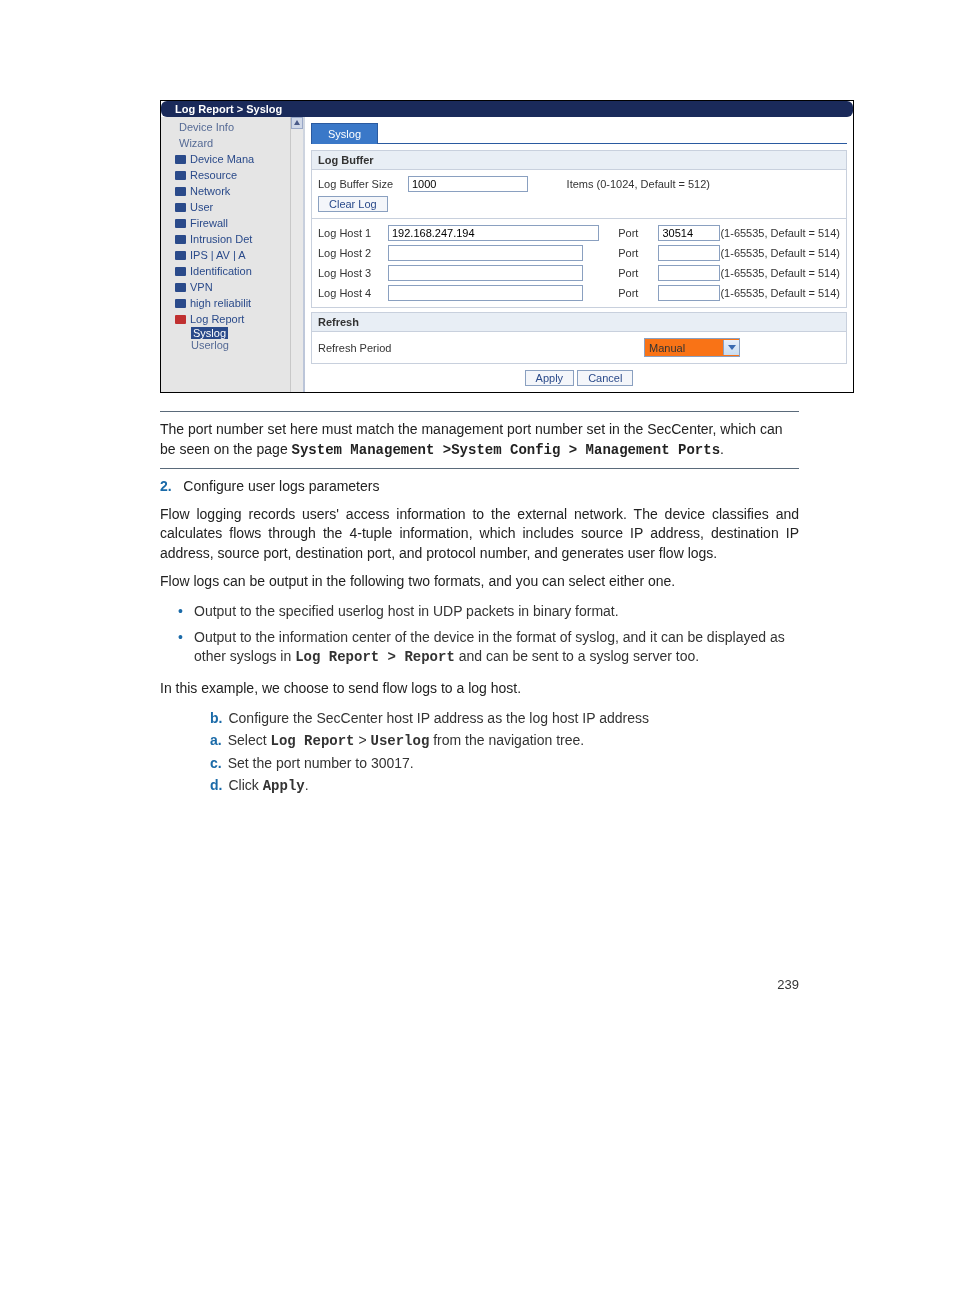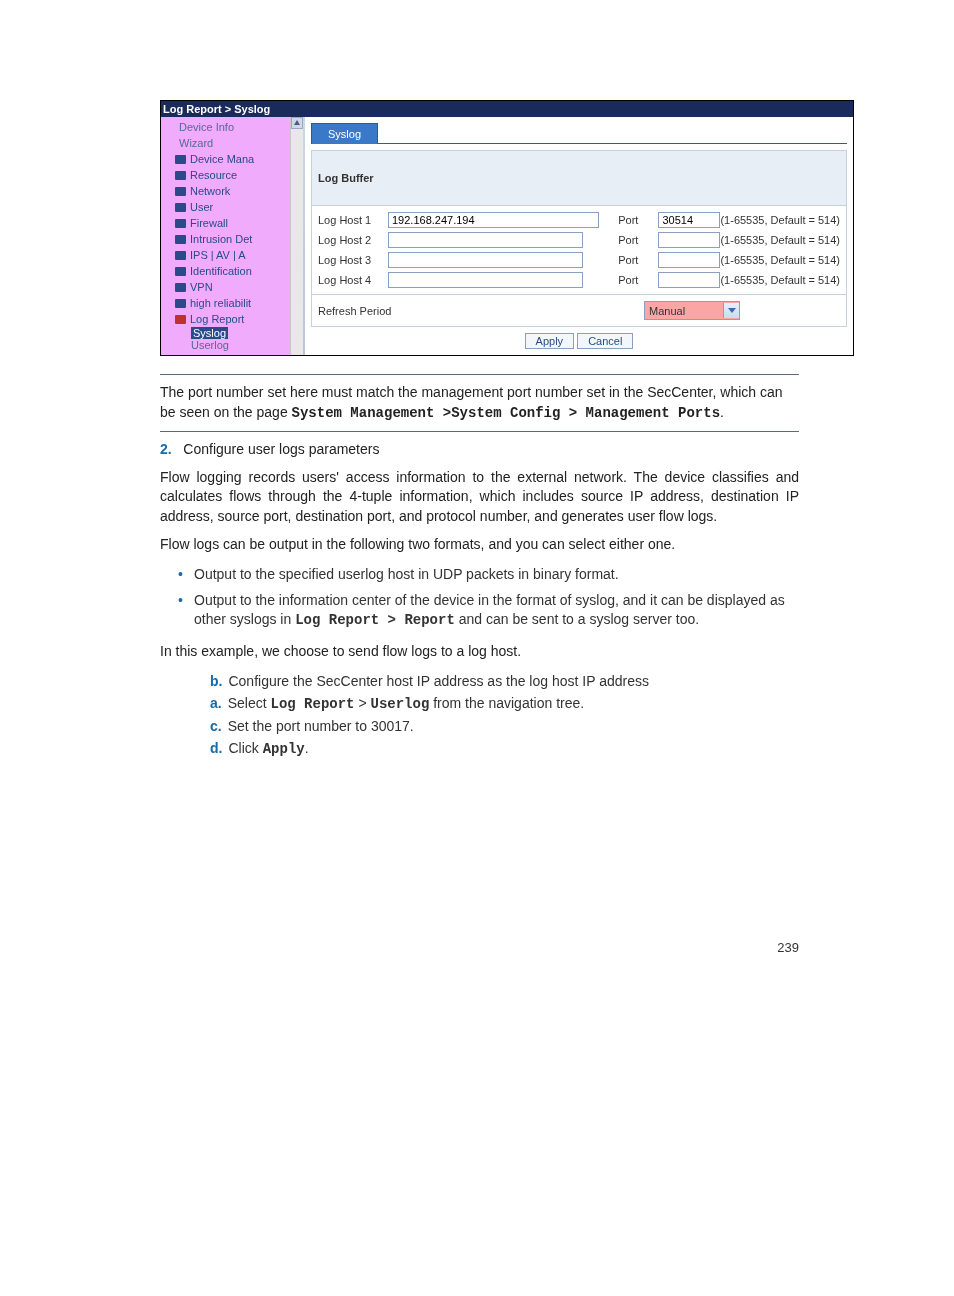--- a/index.html
+++ b/index.html
@@ -19,29 +19,30 @@
   .screenshot {
     border: 1px solid #000;
     width: 692px;
     background: #fff;
   }
   .breadcrumb-bar {
     background: #1a2a5a;
     color: #fff;
     font-weight: bold;
     font-size: 11px;
-    padding: 2px 2px;
+    padding: 2px 14px;
+    border-radius: 6px;
   }
   .ui-body {
     display: flex;
   }
   .sidebar {
     width: 142px;
     flex: 0 0 142px;
-    background: #f0abfc;
+    background: #e5e5e5;
     font-size: 11px;
     position: relative;
     overflow: hidden;
     padding-top: 2px;
   }
   .sidebar-scroll {
     position: absolute;
     right: 0;
     top: 0;
     bottom: 0;
@@ -108,21 +109,21 @@
     font-size: 11px;
   }
   .tab-line {
     border-bottom: 1px solid #2a5aa0;
     margin-top: -1px;
     margin-bottom: 6px;
   }
   .section-header {
     background: #e8eef5;
     border: 1px solid #c8d0dd;
-    padding: 21px 6px;
+    padding: 3px 6px;
     font-weight: bold;
     font-size: 11px;
     color: #333;
     margin-top: 4px;
   }
   .section-body {
     border: 1px solid #c8d0dd;
     border-top: none;
     padding: 4px 6px;
   }
@@ -149,21 +150,21 @@
     color:#2a4a8a;
   }
   .select-box {
     border: 1px solid #8aa0c0;
     height: 17px;
     width: 90px;
     display:inline-flex;
     align-items:center;
     justify-content:space-between;
     padding-left:4px;
-    background:#fca5a5;
+    background:#f97316;
     font-size:11px;
   }
   .select-box .caret {
     width: 15px; height:15px;
     border-left:1px solid #8aa0c0;
     display:flex; align-items:center; justify-content:center;
     background:linear-gradient(#e8f0fa,#c8dcf0);
   }
   .select-box .caret::after{
     content:"";
@@ -271,20 +272,32 @@
       </div>
       <div class="divider-vert"></div>
 
       <div class="main">
         <div>
           <span class="tab">Syslog</span>
         </div>
         <div class="tab-line"></div>
 
         <div class="section-header">Log Buffer</div>
+        <div class="section-body">
+          <div class="row">
+            <span class="lbl" style="width:90px">Log Buffer Size</span>
+            <input type="text" style="width: 120px;" value="1000">
+            <span style="flex:1"></span>
+            <span class="hint">Items (0-1024, Default = 512)</span>
+            <span style="width:130px"></span>
+          </div>
+          <div class="row">
+            <button class="btn">Clear Log</button>
+          </div>
+        </div>
 
         <div class="section-body">
           <div class="row">
             <span class="lbl">Log Host 1</span>
             <input type="text" style="width: 211px;" value="192.168.247.194">
             <span style="flex:1"></span>
             <span>Port</span>
             <span style="width:20px"></span>
             <input type="text" style="width: 62px;" value="30514">
             <span class="hint">(1-65535, Default = 514)</span>
@@ -311,20 +324,21 @@
             <span class="lbl">Log Host 4</span>
             <input type="text" style="width: 195px;">
             <span style="flex:1"></span>
             <span>Port</span>
             <span style="width:20px"></span>
             <input type="text" style="width: 62px;">
             <span class="hint">(1-65535, Default = 514)</span>
           </div>
         </div>
 
+        <div class="section-header">Refresh</div>
         <div class="section-body">
           <div class="row">
             <span class="lbl" style="width:90px">Refresh Period</span>
             <span style="flex:1"></span>
             <span class="select-box">
               <span>Manual</span>
               <span class="caret"></span>
             </span>
             <span style="width:100px"></span>
           </div>

